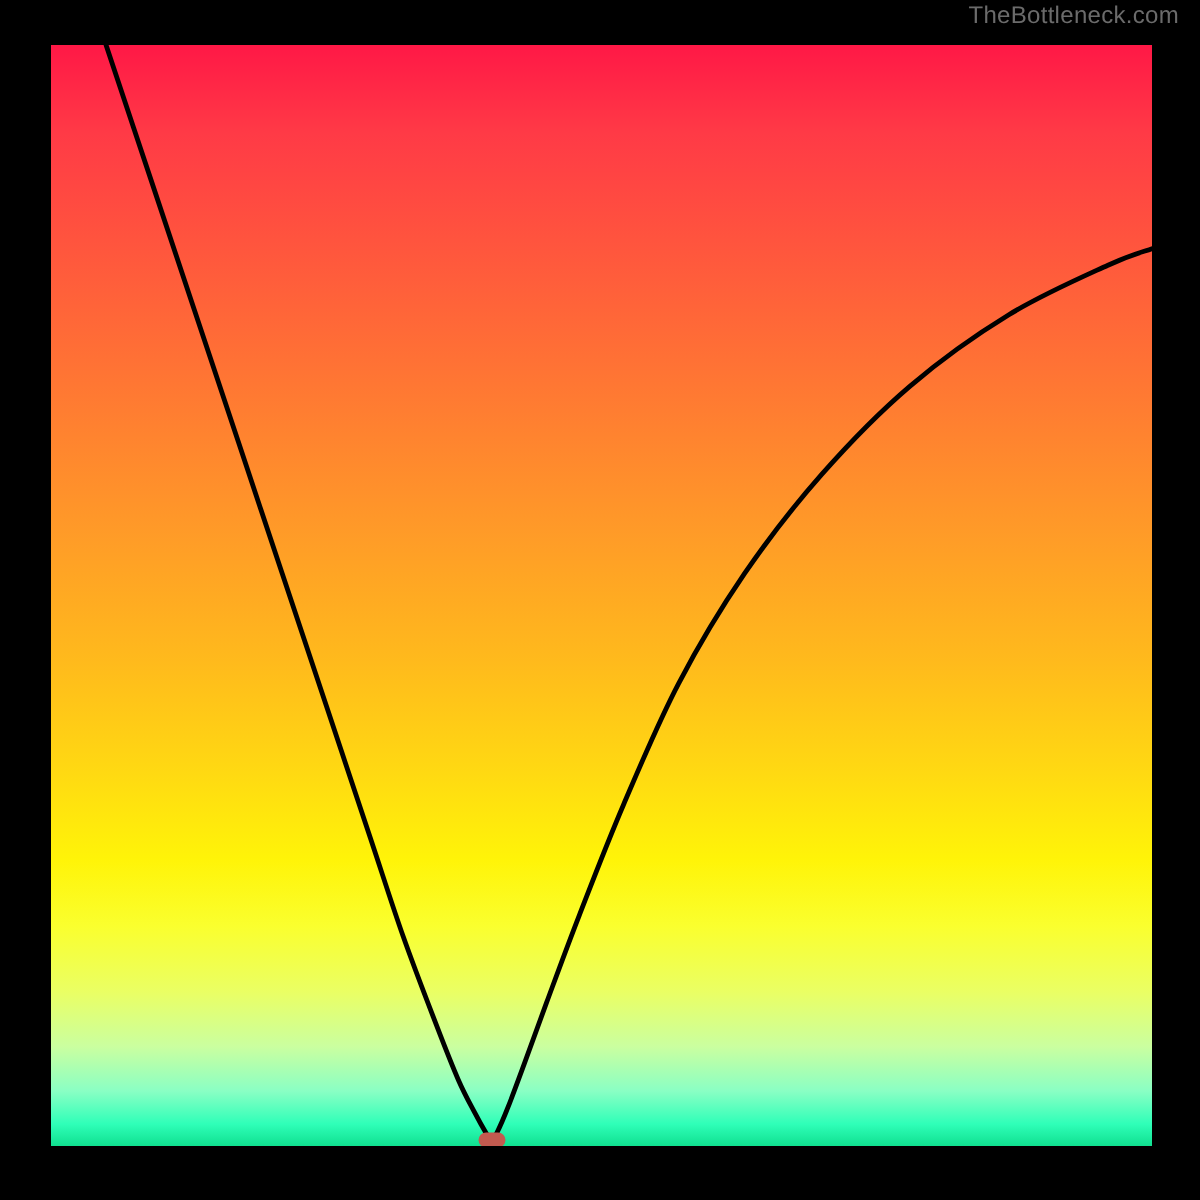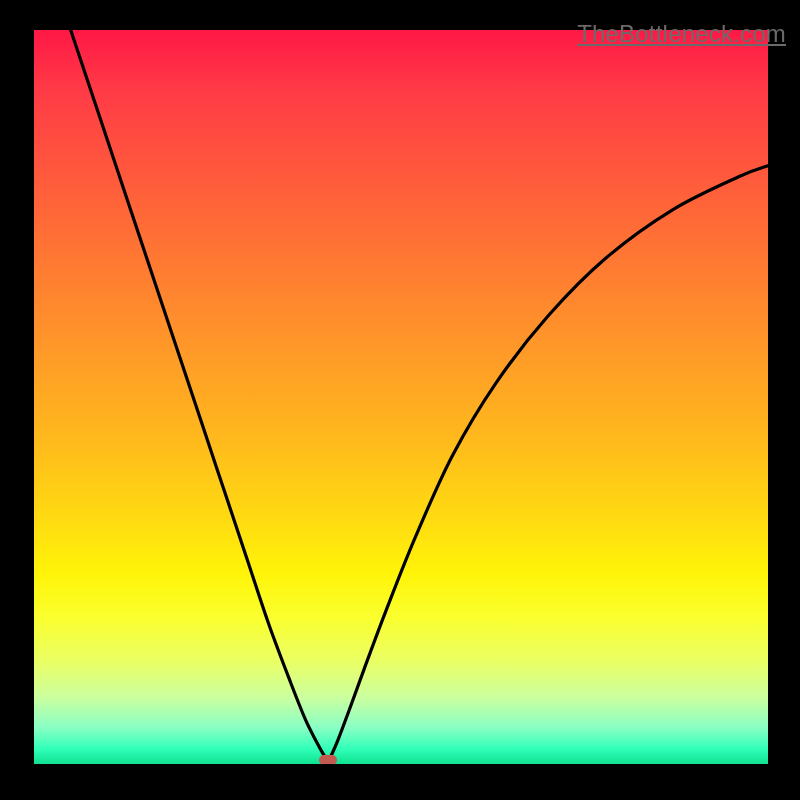--- a/index.html
+++ b/index.html
@@ -6,28 +6,27 @@
   body {
     width: 800px;
     height: 800px;
     background: #000;
     position: relative;
     font-family: Arial, Helvetica, sans-serif;
     overflow: hidden;
   }
   .watermark {
     position: absolute;
-    top: 20px;
+    top: 2px;
     right: 14px;
     color: #6b6b6b;
-    font-size: 24px;
+    font-size: 16px;
     font-weight: 500;
     z-index: 10;
     letter-spacing: 0.2px;
-    text-decoration: underline;
   }
   .plot-area {
     position: absolute;
     left: 34px;
     top: 30px;
     width: 734px;
     height: 734px;
     overflow: hidden;
   }
   .gradient-bg {

